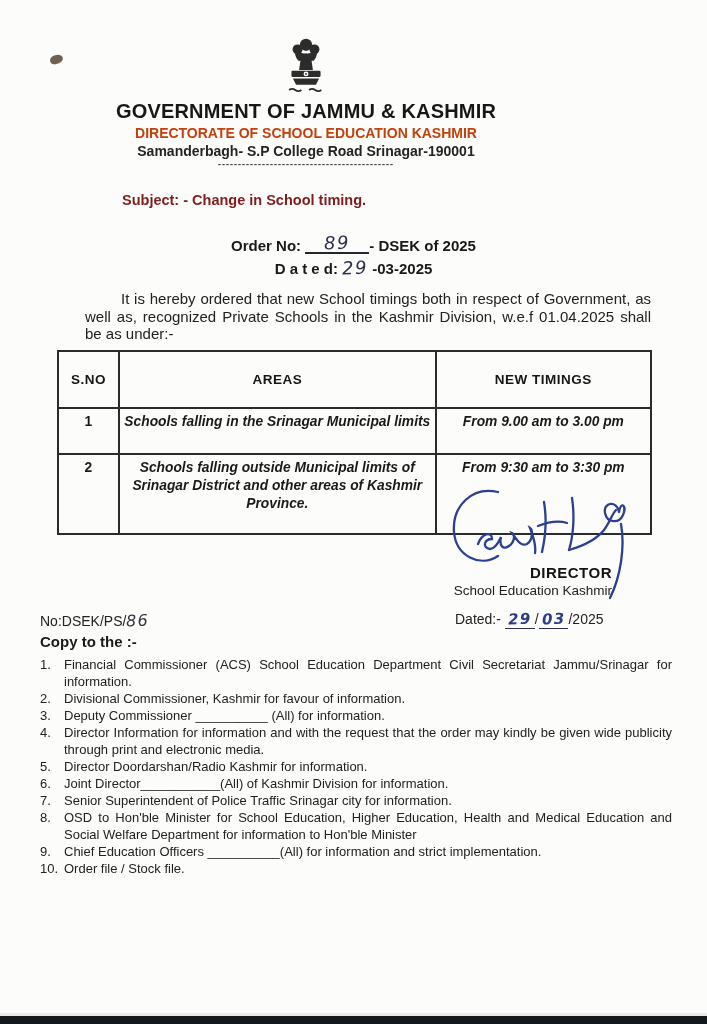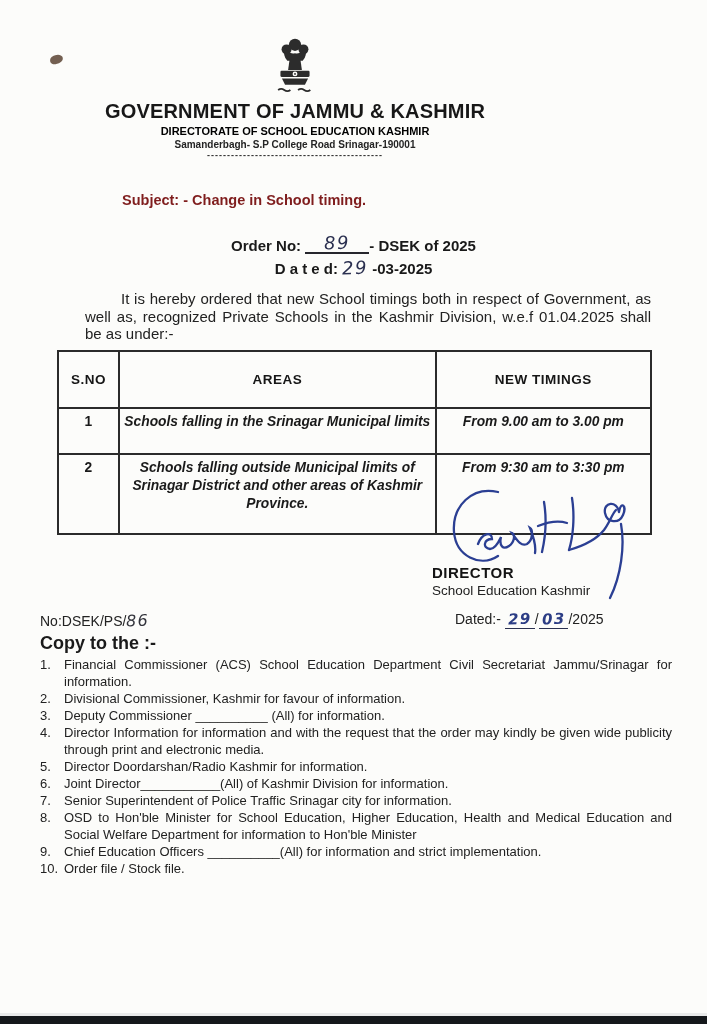--- a/index.html
+++ b/index.html
@@ -8,25 +8,25 @@
   }
   *{box-sizing:border-box;}
   html,body{margin:0;padding:0;}
   body{width:707px;height:1024px;background:#e8e8e8;font-family:"Liberation Sans",sans-serif;}
   .page{position:relative;width:707px;height:1024px;background:var(--paper);color:var(--text);overflow:hidden;}
 
   .speck{position:absolute;left:50px;top:55px;width:13px;height:9px;background:var(--speck);
     border-radius:55% 45% 60% 40%;transform:rotate(-8deg);opacity:.85;}
 
   
-  .header{position:absolute;top:36px;left:1px;width:588px;text-align:center;}
+  .header{position:absolute;top:36px;left:12px;width:588px;text-align:center;}
   .emblem{display:block;margin:0 auto 2px auto;}
   .org-title{font-size:20px;font-weight:700;letter-spacing:.2px;color:#171717;}
-  .dept-title{font-size:11px;font-weight:700;margin-top:2px;color:#000000;}
-  .address-line{font-size:10px;font-weight:700;margin-top:2px;color:#242424;}
+  .dept-title{font-size:14px;font-weight:700;margin-top:2px;color:#c2410c;}
+  .address-line{font-size:14px;font-weight:700;margin-top:2px;color:#242424;}
   .divider{font-size:9px;font-weight:700;letter-spacing:1px;color:#333;margin-top:0;}
 
   
   .subject{position:absolute;left:122px;top:192px;font-size:14.5px;font-weight:700;color:#7f1d1d;}
 
   
   .order-block{position:absolute;left:0;top:234px;width:707px;text-align:center;
     font-size:15px;font-weight:700;color:#191919;}
   .order-line{margin-bottom:3px;}
   .order-fill{display:inline-block;min-width:64px;border-bottom:2px solid #26262d;
@@ -51,31 +51,31 @@
     vertical-align:top;color:#1a1a1a;line-height:18px;padding-top:4px;}
   .col-sno{width:61px;}
   .col-area{width:318px;}
   .col-time{width:216px;}
   td.cell-sno{font-style:normal;}
   .row-1 td{height:46px;}
   .row-2 td{height:72px;}
 
   
   .signature-svg{position:absolute;left:438px;top:486px;}
-  .sig-block{position:absolute;left:432px;top:564px;width:180px;text-align:left;}
+  .sig-block{position:absolute;left:432px;top:564px;width:180px;text-align:right;}
   .sig-title{font-size:15px;font-weight:700;letter-spacing:.5px;color:#141414;}
   .sig-subtitle{font-size:13.5px;margin-top:2px;color:#222;}
 
   
   .ref-no{position:absolute;left:40px;top:611px;font-size:14px;color:#222;}
   .ref-dated{position:absolute;left:455px;top:611px;font-size:14px;color:#222;}
   .date-fill{display:inline-block;border-bottom:1.6px solid #2a3050;padding:0 3px;line-height:1.05;}
 
   
-  .copy-heading{position:absolute;left:40px;top:633px;font-size:18px;font-weight:700;color:#1a1a1a;}
+  .copy-heading{position:absolute;left:40px;top:633px;font-size:15px;font-weight:700;color:#1a1a1a;}
   .copy-list{position:absolute;left:40px;top:656px;width:632px;}
   .copy-item{display:flex;font-size:13px;line-height:17px;color:#222;}
   .copy-num{flex:none;width:24px;}
   .copy-text{flex:1;text-align:justify;}
 
   .bottom-bar{position:absolute;left:0;bottom:0;width:707px;height:8px;background:var(--bottom-bar);}
   .pre-bar{position:absolute;left:0;bottom:8px;width:707px;height:3px;background:#e9eaea;}
 </style>
 </head>
 <body>

